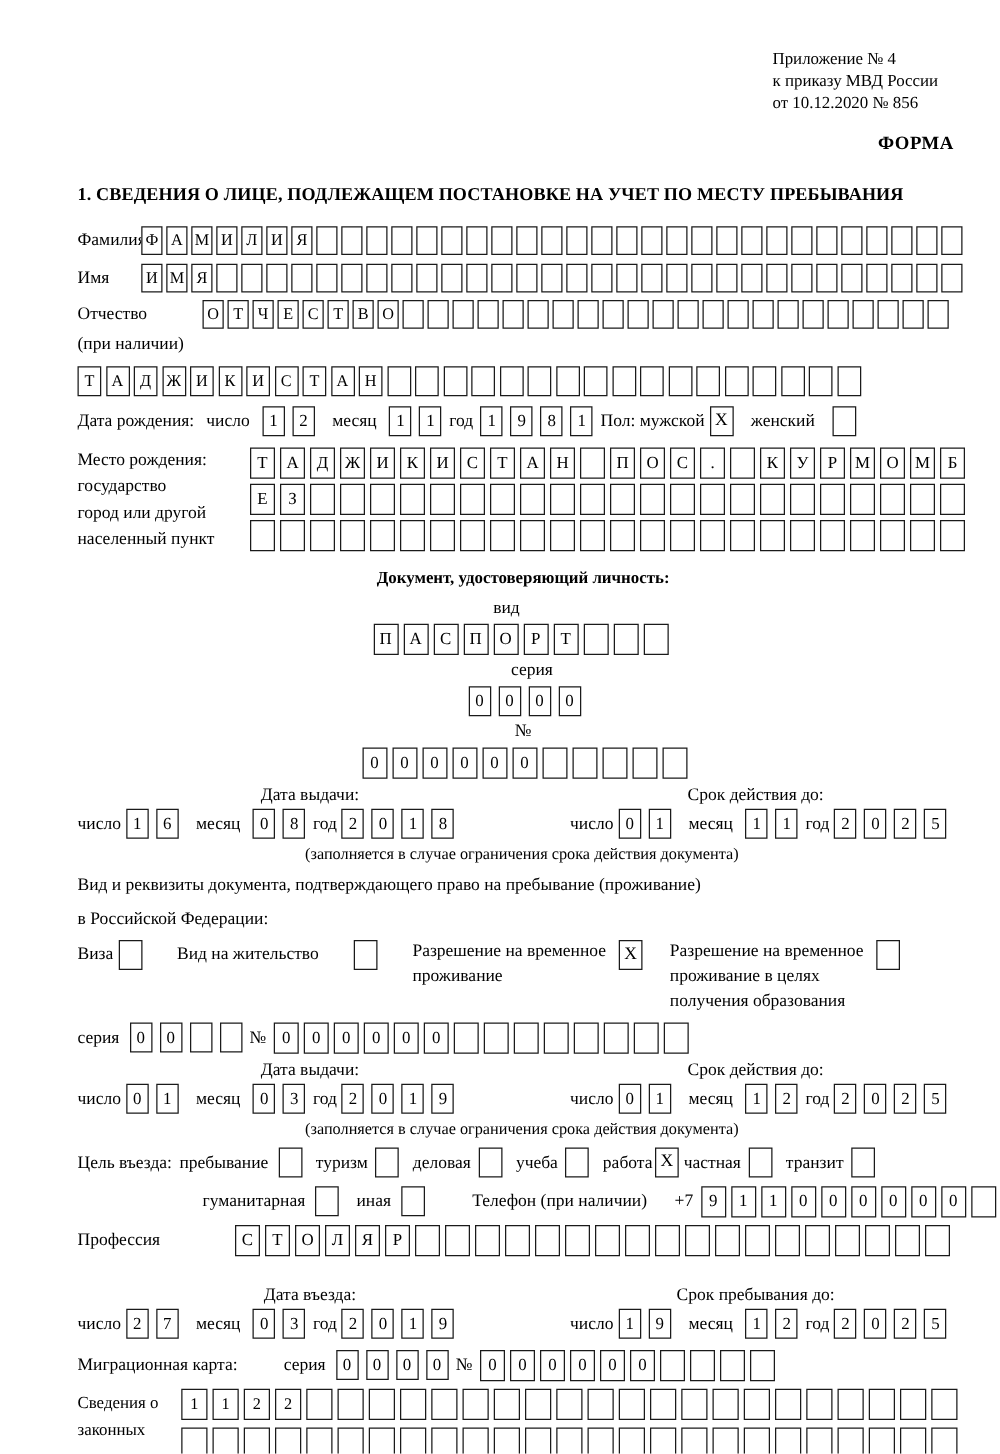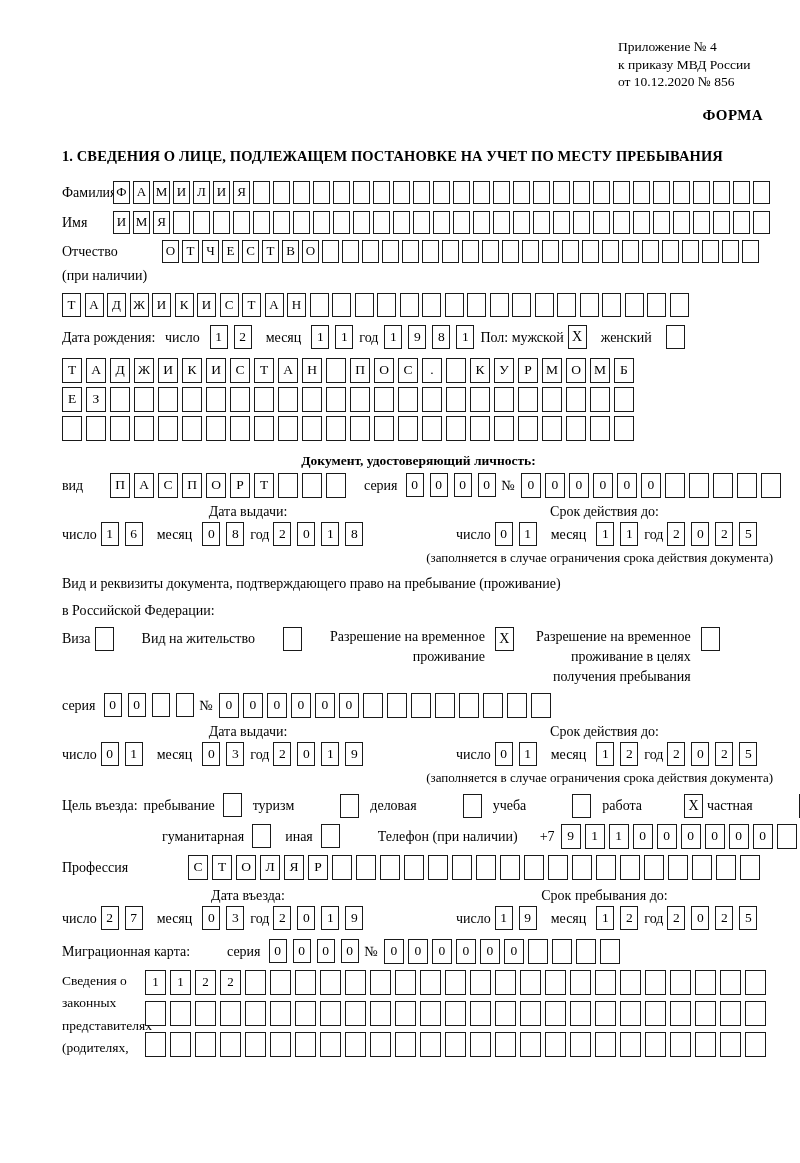--- a/index.html
+++ b/index.html
@@ -36,26 +36,26 @@
   .ml14{margin-left:14px;}.ml22{margin-left:22px;}.ml28{margin-left:28px;}
   .mt4{margin-top:4px;}
   
   .doc-head{font-weight:bold;font-size:13.5px;text-align:center;margin-top:12px;}
   .dates-head{display:flex;font-size:14px;margin-top:6px;}
   .dates-head .dh-left{width:372px;text-align:center;}
   .dates-head .dh-right{flex:1;text-align:center;}
   .dates-row{display:flex;align-items:center;margin-top:2px;}
   .dates-row .dg-left{display:flex;align-items:center;width:372px;flex-shrink:0;}
   .dates-row .dg-right{display:flex;align-items:center;padding-left:22px;}
-  .note{font-size:13px;text-align:right;margin-top:3px;padding-right:2px;}
+  .note{font-size:13px;text-align:center;margin-top:3px;padding-right:2px;}
   .plain{font-size:14px;line-height:21px;margin-top:7px;}
   
-  .permit-text{font-size:14px;line-height:20px;text-align:right;}
+  .permit-text{font-size:14px;line-height:20px;text-align:left;}
   .pb-row{display:flex;align-items:flex-start;}
-  .pair{display:flex;align-items:flex-end;margin-left:11px;gap:40px;}
+  .pair{display:flex;align-items:center;margin-left:11px;}
   .pair .cbox{margin-left:6px;}
 </style>
 </head>
 <body>
 
 <div class="page">
 
   <div class="appendix">
     <div>Приложение № 4</div>
     <div>к приказу МВД России</div>
@@ -236,20 +236,26 @@
         <span class="cell">8</span>
         <span class="cell">1</span>
       </span>
     <span class="lbl">Пол: мужской</span>
     <span class="cbox ml4">X</span>
     <span class="lbl ml14">женский</span>
     <span class="cbox ml14"></span>
   </div>
 
   <div class="frow" style="margin-top:8px;">
+    <div class="lbl2" style="width:138px;line-height:21px;">
+      <div>Место рождения:</div>
+      <div>государство</div>
+      <div>город или другой</div>
+      <div>населенный пункт</div>
+    </div>
     <div>
       <div class="cells c24">
           <span class="cell">Т</span>
           <span class="cell">А</span>
           <span class="cell">Д</span>
           <span class="cell">Ж</span>
           <span class="cell">И</span>
           <span class="cell">К</span>
           <span class="cell">И</span>
           <span class="cell">С</span>
@@ -320,21 +326,21 @@
           <span class="cell"></span>
           <span class="cell"></span>
           <span class="cell"></span>
           <span class="cell"></span>
         </div>
     </div>
   </div>
 
   <div class="doc-head">Документ, удостоверяющий личность:</div>
 
-  <div class="frow vcenter" style="margin-top:4px;">
+  <div class="frow vcenter" style="margin-top:4px;flex-direction:column;">
     <span class="lbl" style="width:48px;">вид</span>
     <span class="cells c24">
         <span class="cell">П</span>
         <span class="cell">А</span>
         <span class="cell">С</span>
         <span class="cell">П</span>
         <span class="cell">О</span>
         <span class="cell">Р</span>
         <span class="cell">Т</span>
         <span class="cell"></span>
@@ -422,21 +428,21 @@
       <div class="permit-text">
         <div>Разрешение на временное</div>
         <div>проживание</div>
       </div>
       <span class="cbox ml10">X</span>
     </div>
     <div class="pb-row ml22">
       <div class="permit-text">
         <div>Разрешение на временное</div>
         <div>проживание в целях</div>
-        <div>получения пребывания</div>
+        <div>получения образования</div>
       </div>
       <span class="cbox ml10"></span>
     </div>
   </div>
 
   <div class="frow vcenter" style="margin-top:6px;">
     <span class="lbl">серия</span>
     <span class="cells cdate ml8">
         <span class="cell">0</span>
         <span class="cell">0</span>
@@ -582,21 +588,21 @@
         <span class="cell"></span>
         <span class="cell"></span>
         <span class="cell"></span>
         <span class="cell"></span>
         <span class="cell"></span>
         <span class="cell"></span>
         <span class="cell"></span>
       </span>
   </div>
 
-  <div class="dates-head" style="margin-top:8px;align-items:flex-end;">
+  <div class="dates-head" style="margin-top:24px;align-items:flex-end;">
     <span class="dh-left">Дата въезда:</span>
     <span class="dh-right">Срок пребывания до:</span>
   </div>
   <div class="dates-row">
     <div class="dg-left">
       <span class="lbl">число</span>
       <span class="cells cdate ml4">
           <span class="cell">2</span>
           <span class="cell">7</span>
         </span>

